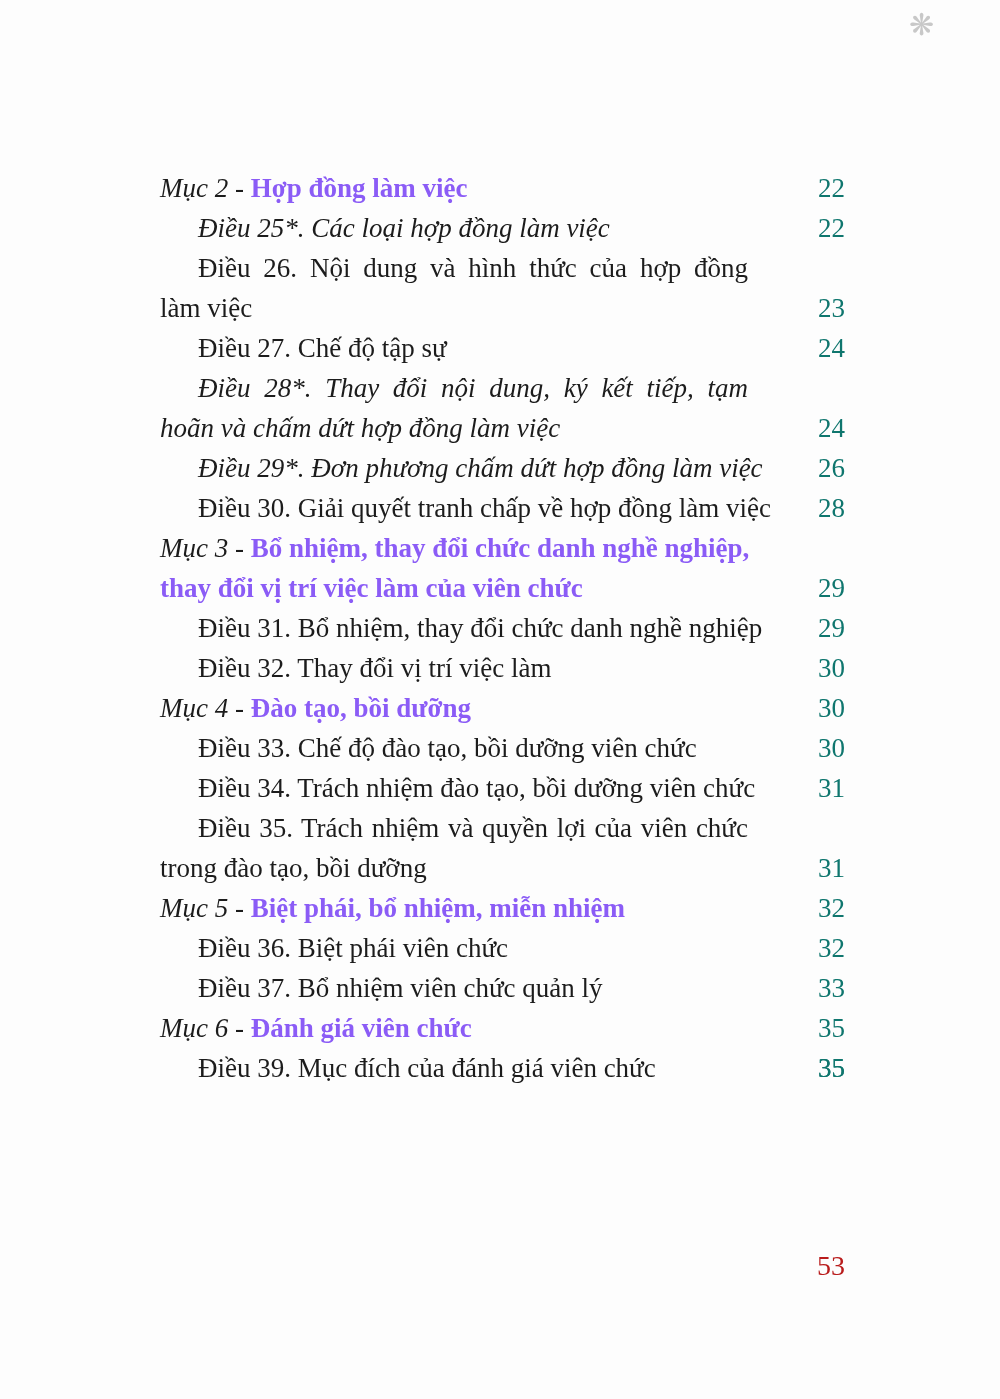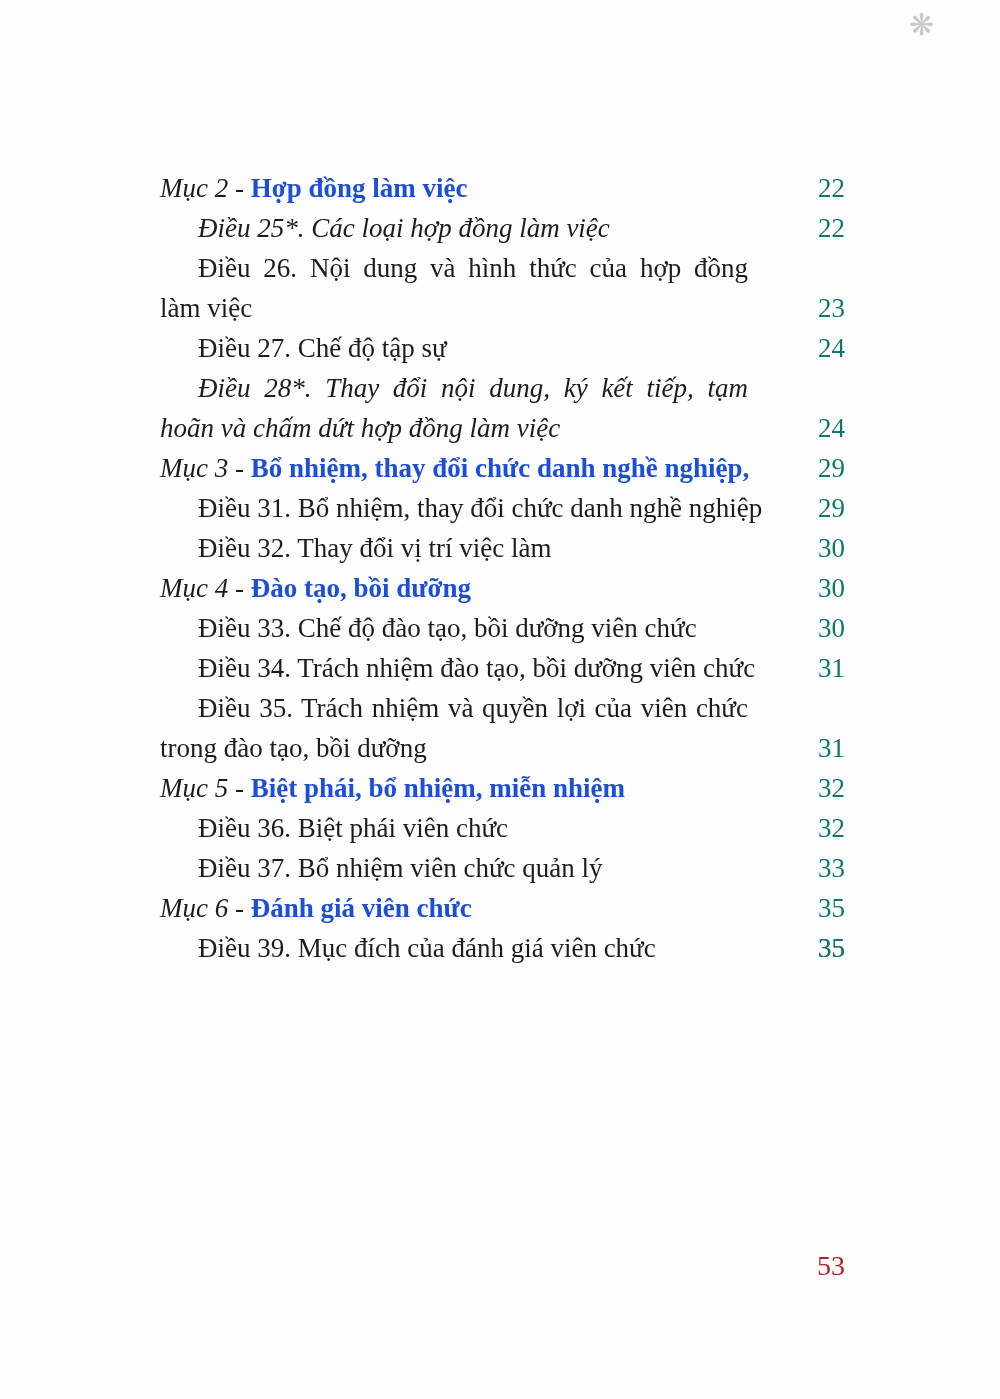--- a/index.html
+++ b/index.html
@@ -44,21 +44,21 @@
     text-align: left;
   }
   .line.jfy {
     text-align: justify;
     text-align-last: justify;
   }
   .line.indent {
     padding-left: 38px;
   }
   .seg.italic { font-style: italic; text-align: center; }
-  .seg.bold   { font-weight: 700; color: #1d4ed8; }
+  .seg.bold   { font-weight: 700; color: #8b5cf6; }
   .seg.regular { font-style: normal; font-weight: 400; }
   .entry-page {
     position: absolute;
     right: 0;
     bottom: 0;
     line-height: 40px;
     font-size: 27px;
     color: #0f766e;
   }
   .footer-page-number {
@@ -93,21 +93,30 @@
       <div class="entry">
         <div class="line indent"><span class="seg regular">Điều 27. Chế độ tập sự</span></div>
         <span class="entry-page">24</span>
       </div>
       <div class="entry">
         <div class="line indent jfy"><span class="seg italic">Điều 28*. Thay đổi nội dung, ký kết tiếp, tạm</span></div>
         <div class="line"><span class="seg italic">hoãn và chấm dứt hợp đồng làm việc</span></div>
         <span class="entry-page">24</span>
       </div>
       <div class="entry">
+        <div class="line indent"><span class="seg italic">Điều 29*. Đơn phương chấm dứt hợp đồng làm việc</span></div>
+        <span class="entry-page">26</span>
+      </div>
+      <div class="entry">
+        <div class="line indent"><span class="seg regular">Điều 30. Giải quyết tranh chấp về hợp đồng làm việc</span></div>
+        <span class="entry-page">28</span>
+      </div>
+      <div class="entry">
         <div class="line jfy"><span class="seg italic">Mục 3 - </span><span class="seg bold">Bổ nhiệm, thay đổi chức danh nghề nghiệp,</span></div>
+        <div class="line"><span class="seg bold">thay đổi vị trí việc làm của viên chức</span></div>
         <span class="entry-page">29</span>
       </div>
       <div class="entry">
         <div class="line indent"><span class="seg regular">Điều 31. Bổ nhiệm, thay đổi chức danh nghề nghiệp</span></div>
         <span class="entry-page">29</span>
       </div>
       <div class="entry">
         <div class="line indent"><span class="seg regular">Điều 32. Thay đổi vị trí việc làm</span></div>
         <span class="entry-page">30</span>
       </div>

